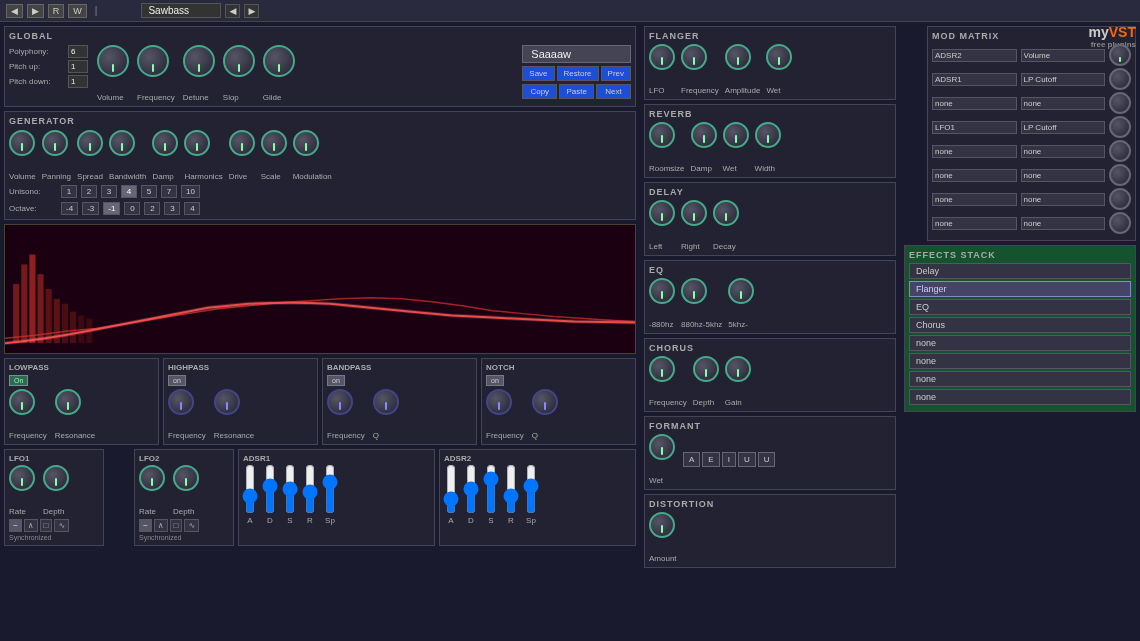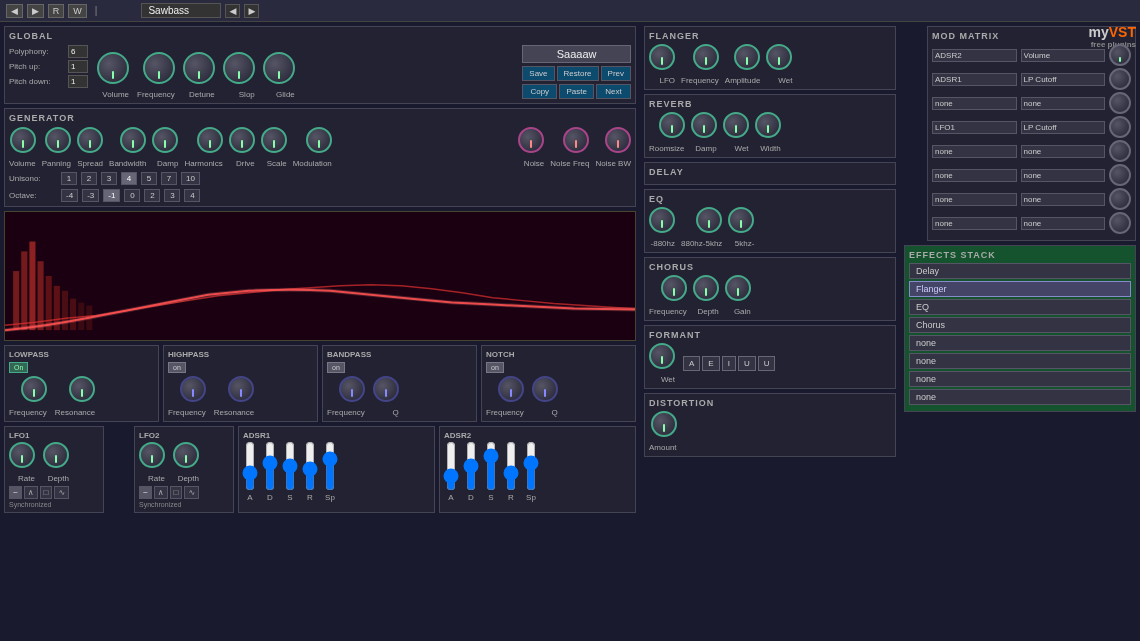--- a/index.html
+++ b/index.html
@@ -78,22 +78,22 @@
 
     
     .knob-group {
       display: flex;
       align-items: flex-end;
       gap: 8px;
     }
     .knob-item {
       display: flex;
       flex-direction: column;
-      align-items: flex-end;
-      gap: 6px;
+      align-items: flex-start;
+      gap: 16px;
     }
     .knob {
       width: 32px;
       height: 32px;
       border-radius: 50%;
       border: 2px solid #667;
       background: radial-gradient(circle at 35% 35%, #556, #223);
       position: relative;
       display: flex;
       align-items: center;
@@ -166,28 +166,28 @@
       gap: 3px;
       margin-left: auto;
     }
     .preset-display {
       background: #445;
       border: 1px solid #667;
       color: #eee;
       font-size: 11px;
       padding: 2px 8px;
       min-width: 100px;
-      text-align: center;
+      text-align: left;
     }
     .preset-buttons {
       display: flex;
       gap: 2px;
     }
     .preset-btn {
-      background: #0c4a6e;
+      background: #1d4ed8;
       border: 1px solid #556;
       color: #ccc;
       font-size: 8px;
       padding: 2px 6px;
       cursor: pointer;
       flex: 1;
     }
 
     
     .generator-rows {
@@ -604,40 +604,20 @@
                 <div class="knob-indicator"></div>
               </div>
               <span class="knob-label">Scale</span>
             </div>
           <div class="knob-item">
               <div class="knob small green-ring">
                 <div class="knob-indicator"></div>
               </div>
               <span class="knob-label">Modulation</span>
             </div>
-          <div class="noise-knobs">
-            <div class="knob-item">
-                <div class="knob small pink-ring">
-                  <div class="knob-indicator pink"></div>
-                </div>
-                <span class="knob-label">Noise</span>
-              </div>
-            <div class="knob-item">
-                <div class="knob small pink-ring">
-                  <div class="knob-indicator pink"></div>
-                </div>
-                <span class="knob-label">Noise Freq</span>
-              </div>
-            <div class="knob-item">
-                <div class="knob small pink-ring">
-                  <div class="knob-indicator pink"></div>
-                </div>
-                <span class="knob-label">Noise BW</span>
-              </div>
-          </div>
         </div>
         <div class="unison-row">
           <span class="row-label">Unisono:</span>
           <button class="seg-btn">1</button>
           <button class="seg-btn">2</button>
           <button class="seg-btn">3</button>
           <button class="seg-btn active">4</button>
           <button class="seg-btn">5</button>
           <button class="seg-btn">7</button>
           <button class="seg-btn">10</button>
@@ -920,20 +900,40 @@
             <div class="knob small green-ring">
               <div class="knob-indicator"></div>
             </div>
             <span class="knob-label">Width</span>
           </div>
       </div>
     </div>
 
     <div class="fx-box">
       <div class="fx-title">DELAY</div>
+      <div class="fx-knobs">
+        <div class="knob-item">
+            <div class="knob small green-ring">
+              <div class="knob-indicator"></div>
+            </div>
+            <span class="knob-label">Left</span>
+          </div>
+        <div class="knob-item">
+            <div class="knob small green-ring">
+              <div class="knob-indicator"></div>
+            </div>
+            <span class="knob-label">Right</span>
+          </div>
+        <div class="knob-item">
+            <div class="knob small green-ring">
+              <div class="knob-indicator"></div>
+            </div>
+            <span class="knob-label">Decay</span>
+          </div>
+      </div>
     </div>
 
     <div class="fx-box">
       <div class="fx-title">EQ</div>
       <div class="fx-knobs">
         <div class="knob-item">
             <div class="knob small green-ring">
               <div class="knob-indicator"></div>
             </div>
             <span class="knob-label">-880hz</span>

